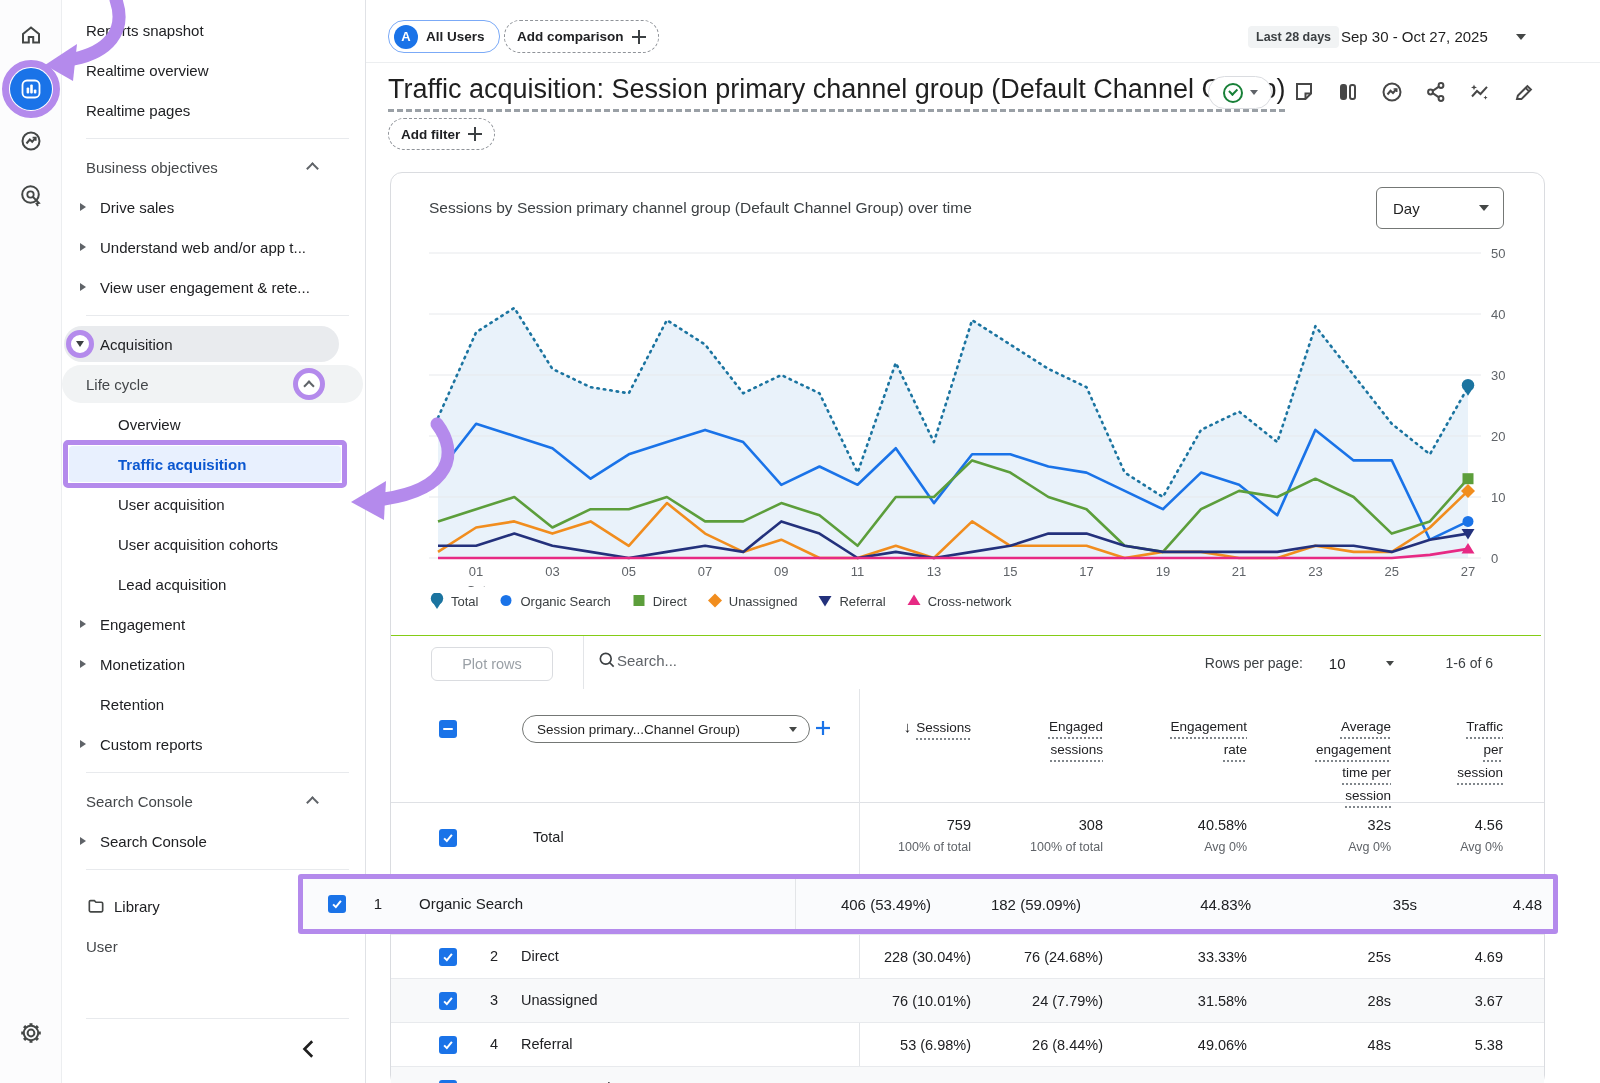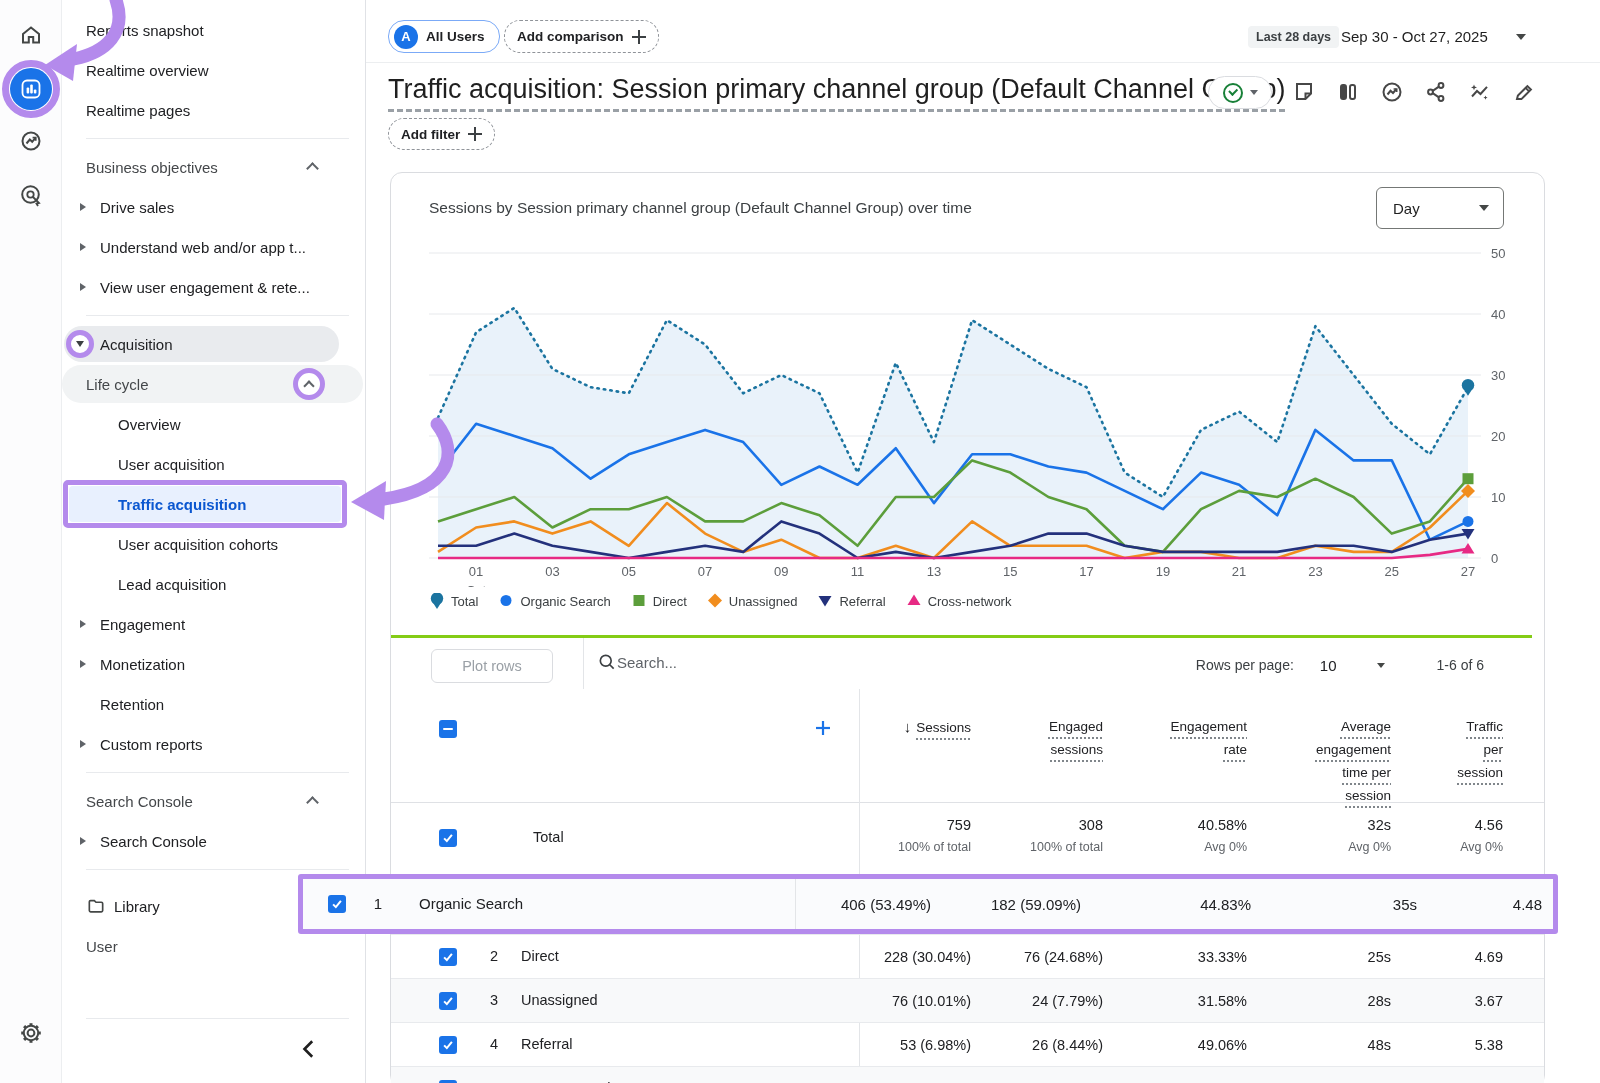--- a/index.html
+++ b/index.html
@@ -79,21 +79,21 @@
   .card { position:absolute; left:24px; top:172px; width:1155px; height:915px; border:1px solid #dadce0; border-radius:12px; background:#fff; }
   .chart-title { position:absolute; left:38px; top:26px; font-size:15.5px; color:#3c4043; }
   .day-select { position:absolute; left:985px; top:14px; width:128px; height:42px; border:1px solid #747775; border-radius:6px; display:flex; align-items:center; justify-content:space-between; padding:0 14px 0 16px; font-size:15px; color:#1f1f1f; cursor:pointer; background:#fff; }
   .day-select .sel-caret { width:0; height:0; border-left:5px solid transparent; border-right:5px solid transparent; border-top:6px solid #444746; }
   #chart-svg { position:absolute; left:38px; top:62px; }
   .legend { position:absolute; left:38px; top:420px; display:flex; gap:20px; align-items:center; font-size:13px; color:#3c4043; }
   .legend .li { display:flex; align-items:center; gap:6px; }
   .legend svg { width:16px; height:16px; }
 
   
-  .tbl-toolbar { position:absolute; left:0; right:12px; top:462px; height:54px; border-top:3px solid #84cc16; }
+  .tbl-toolbar { position:absolute; left:0; right:3px; top:462px; height:54px; border-top:1px solid #84cc16; }
   .plot-rows { position:absolute; left:40px; top:11px; width:122px; height:34px; border:1px solid #dadce0; border-radius:6px; color:#9aa0a6; font-size:14.5px; display:flex; align-items:center; justify-content:center; background:#fff; }
   .tb-div { position:absolute; left:192px; top:0; bottom:0; border-left:1px solid #e3e5e8; }
   .search-wrap { position:absolute; left:206px; top:14px; display:flex; align-items:center; }
   .search-wrap svg { width:20px; height:20px; color:#3c4043; }
   .search-wrap input { border:0; outline:0; font-size:15px; color:#202124; width:300px; font-family:inherit; }
   .search-wrap input::placeholder { color:#5f6368; }
   .pag { position:absolute; right:48px; top:0; height:54px; display:flex; align-items:center; font-size:14px; color:#3c4043; }
   .pag .val { font-size:15px; color:#202124; margin-left:26px; }
   .pag .sel-caret { width:0; height:0; border-left:4.5px solid transparent; border-right:4.5px solid transparent; border-top:5.5px solid #444746; margin-left:40px; }
   .pag .range { margin-left:52px; }
@@ -231,26 +231,26 @@
         </div>
         <div class="sb-row sb-header sb-pill">
           <span class="hdr-ring">
             <span class="chev"></span>
           </span>
           <span class="lbl">Life cycle</span>
         </div>
         <div class="sb-row sb-sub">
           <span class="lbl">Overview</span>
         </div>
-        <div class="sb-row sb-sub">
-          <span class="lbl">User acquisition</span>
-        </div>
         <div class="sb-row sb-sub active">
           <span class="annot-box"></span>
           <span class="lbl">Traffic acquisition</span>
+        </div>
+        <div class="sb-row sb-sub">
+          <span class="lbl">User acquisition</span>
         </div>
         <div class="sb-row sb-sub">
           <span class="lbl">User acquisition cohorts</span>
         </div>
         <div class="sb-row sb-sub">
           <span class="lbl">Lead acquisition</span>
         </div>
         <div class="sb-row sb-careted">
           <span class="caret-r"></span>
           <span class="lbl">Engagement</span>
@@ -468,20 +468,24 @@
           <span class="val">10</span>
           <span class="sel-caret"></span>
           <span class="range">1-6 of 6</span>
         </div>
       </div>
 
       <div class="tbl-header">
         <span class="cbx hdr-cbx">
             <span class="bar"></span>
           </span>
+        <div class="dim-select">
+          <span>Session primary...Channel Group)</span>
+          <span class="sel-caret"></span>
+        </div>
         <span class="add-dim">
           <svg viewBox="0 0 20 20" fill="none" stroke="currentColor" stroke-width="2.2">
               <path d="M10 3 V17"></path>
               <path d="M3 10 H17"></path>
             </svg>
         </span>
         <div class="mgrid" id="col-headers">
             <div class="cell">
               <div><span class="sort-arrow">↓</span><span class="ln">Sessions</span></div>
             </div>

